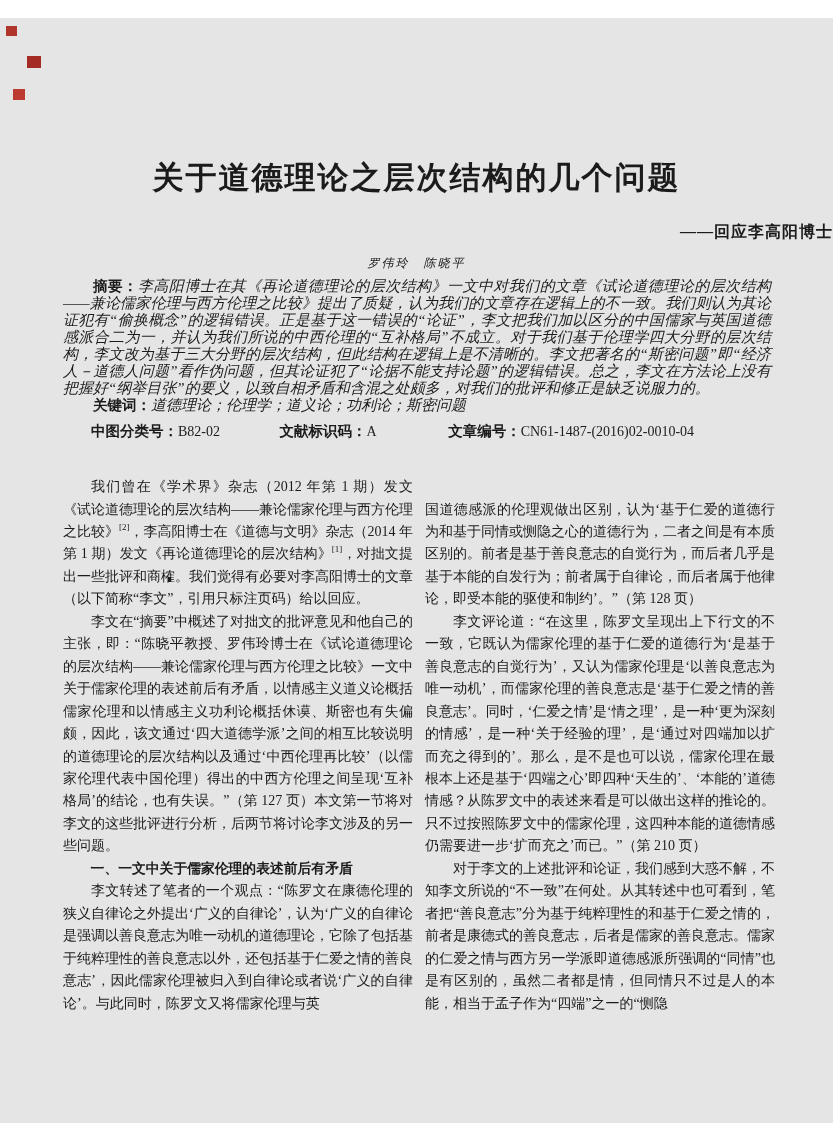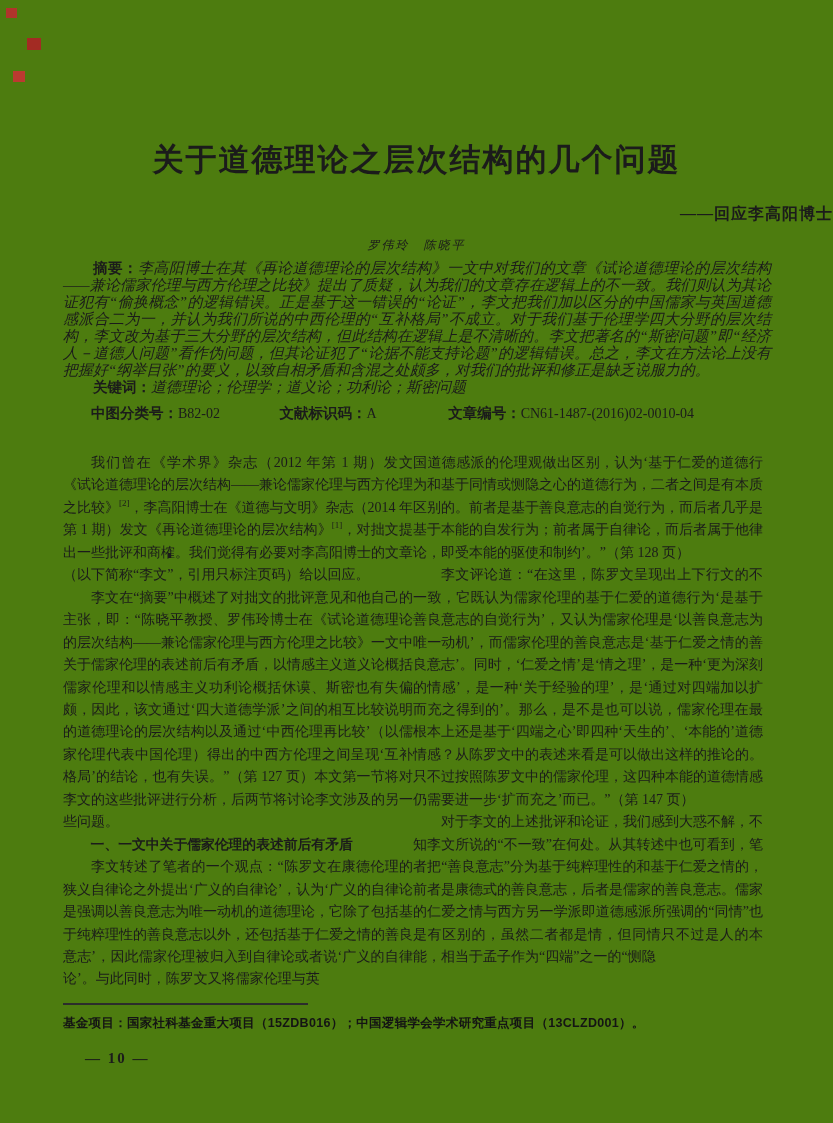--- a/index.html
+++ b/index.html
@@ -4,21 +4,21 @@
 <style>
   html,body{margin:0;padding:0;}
   body{
     width:833px;height:1123px;
     background:#ffffff;
     font-family:"Liberation Serif", serif;
     color:#1b1b1b;
     position:relative;
     overflow:hidden;
   }
-  .page{position:absolute;inset:0;background:#4d7c0f;}
+  .page{position:absolute;inset:0;background:#e5e5e5;margin-top:18px;}
   .mark{position:absolute;}
   .title{
     position:absolute;top:139px;left:0;width:100%;
     margin:0;text-align:center;
     font-size:31px;font-weight:bold;letter-spacing:2px;
     font-family:"Liberation Serif", serif;
   }
   .subtitle{
     position:absolute;top:204px;left:0;width:100%;
     text-align:right;font-size:16px;font-weight:bold;letter-spacing:1px;
@@ -41,21 +41,21 @@
   }
   .meta{
     margin:6px 0 0 0;font-size:14px;line-height:22px;
     text-indent:2em;font-style:normal;
   }
   .meta .val{font-family:"Liberation Serif", serif;}
   .meta .gap1{margin-right:56px;}
   .meta .gap2{margin-right:68px;text-align:right;}
   .columns{
     position:absolute;top:452px;left:63px;width:712px;height:545px;
-    display:flex;gap:0;overflow:hidden;
+    display:flex;gap:12px;overflow:hidden;align-items:flex-end;
   }
   .col{
     width:350px;flex:0 0 350px;
     font-size:14px;line-height:22.45px;text-align:justify;
   }
   .col p{margin:0;}
   .col p.para{text-indent:2em;}
   .col p.cont{text-indent:0;}
   .col p.heading{
     text-indent:2em;font-weight:bold;
@@ -102,24 +102,19 @@
 
   <div class="columns">
     <div class="col" id="col-left">
         <p class="para">我们曾在《学术界》杂志（2012 年第 1 期）发文《试论道德理论的层次结构——兼论儒家伦理与西方伦理之比较》<sup>[2]</sup>，李高阳博士在《道德与文明》杂志（2014 年第 1 期）发文《再论道德理论的层次结构》<sup>[1]</sup>，对拙文提出一些批评和商榷。我们觉得有必要对李高阳博士的文章（以下简称“李文”，引用只标注页码）给以回应。</p>
         <p class="para">李文在“摘要”中概述了对拙文的批评意见和他自己的主张，即：“陈晓平教授、罗伟玲博士在《试论道德理论的层次结构——兼论儒家伦理与西方伦理之比较》一文中关于儒家伦理的表述前后有矛盾，以情感主义道义论概括儒家伦理和以情感主义功利论概括休谟、斯密也有失偏颇，因此，该文通过‘四大道德学派’之间的相互比较说明的道德理论的层次结构以及通过‘中西伦理再比较’（以儒家伦理代表中国伦理）得出的中西方伦理之间呈现‘互补格局’的结论，也有失误。”（第 127 页）本文第一节将对李文的这些批评进行分析，后两节将讨论李文涉及的另一些问题。</p>
         <p class="heading">一、一文中关于儒家伦理的表述前后有矛盾</p>
         <p class="para">李文转述了笔者的一个观点：“陈罗文在康德伦理的狭义自律论之外提出‘广义的自律论’，认为‘广义的自律论是强调以善良意志为唯一动机的道德理论，它除了包括基于纯粹理性的善良意志以外，还包括基于仁爱之情的善良意志’，因此儒家伦理被归入到自律论或者说‘广义的自律论’。与此同时，陈罗文又将儒家伦理与英</p>
       </div>
     <div class="col" id="col-right">
         <p class="cont">国道德感派的伦理观做出区别，认为‘基于仁爱的道德行为和基于同情或恻隐之心的道德行为，二者之间是有本质区别的。前者是基于善良意志的自觉行为，而后者几乎是基于本能的自发行为；前者属于自律论，而后者属于他律论，即受本能的驱使和制约’。”（第 128 页）</p>
-        <p class="para">李文评论道：“在这里，陈罗文呈现出上下行文的不一致，它既认为儒家伦理的基于仁爱的道德行为‘是基于善良意志的自觉行为’，又认为儒家伦理是‘以善良意志为唯一动机’，而儒家伦理的善良意志是‘基于仁爱之情的善良意志’。同时，‘仁爱之情’是‘情之理’，是一种‘更为深刻的情感’，是一种‘关于经验的理’，是‘通过对四端加以扩而充之得到的’。那么，是不是也可以说，儒家伦理在最根本上还是基于‘四端之心’即四种‘天生的’、‘本能的’道德情感？从陈罗文中的表述来看是可以做出这样的推论的。只不过按照陈罗文中的儒家伦理，这四种本能的道德情感仍需要进一步‘扩而充之’而已。”（第 147 页）</p>
+        <p class="para">李文评论道：“在这里，陈罗文呈现出上下行文的不一致，它既认为儒家伦理的基于仁爱的道德行为‘是基于善良意志的自觉行为’，又认为儒家伦理是‘以善良意志为唯一动机’，而儒家伦理的善良意志是‘基于仁爱之情的善良意志’。同时，‘仁爱之情’是‘情之理’，是一种‘更为深刻的情感’，是一种‘关于经验的理’，是‘通过对四端加以扩而充之得到的’。那么，是不是也可以说，儒家伦理在最根本上还是基于‘四端之心’即四种‘天生的’、‘本能的’道德情感？从陈罗文中的表述来看是可以做出这样的推论的。只不过按照陈罗文中的儒家伦理，这四种本能的道德情感仍需要进一步‘扩而充之’而已。”（第 210 页）</p>
         <p class="para">对于李文的上述批评和论证，我们感到大惑不解，不知李文所说的“不一致”在何处。从其转述中也可看到，笔者把“善良意志”分为基于纯粹理性的和基于仁爱之情的，前者是康德式的善良意志，后者是儒家的善良意志。儒家的仁爱之情与西方另一学派即道德感派所强调的“同情”也是有区别的，虽然二者都是情，但同情只不过是人的本能，相当于孟子作为“四端”之一的“恻隐</p>
       </div>
   </div>
 
-  <div class="footer">
-    <div class="rule"></div>
-    <p class="fund">基金项目：国家社科基金重大项目（15ZDB016）；中国逻辑学会学术研究重点项目（13CLZD001）。</p>
-    <div class="pagenum">— 10 —</div>
-  </div>
 
 </div>
 
 </body></html>

